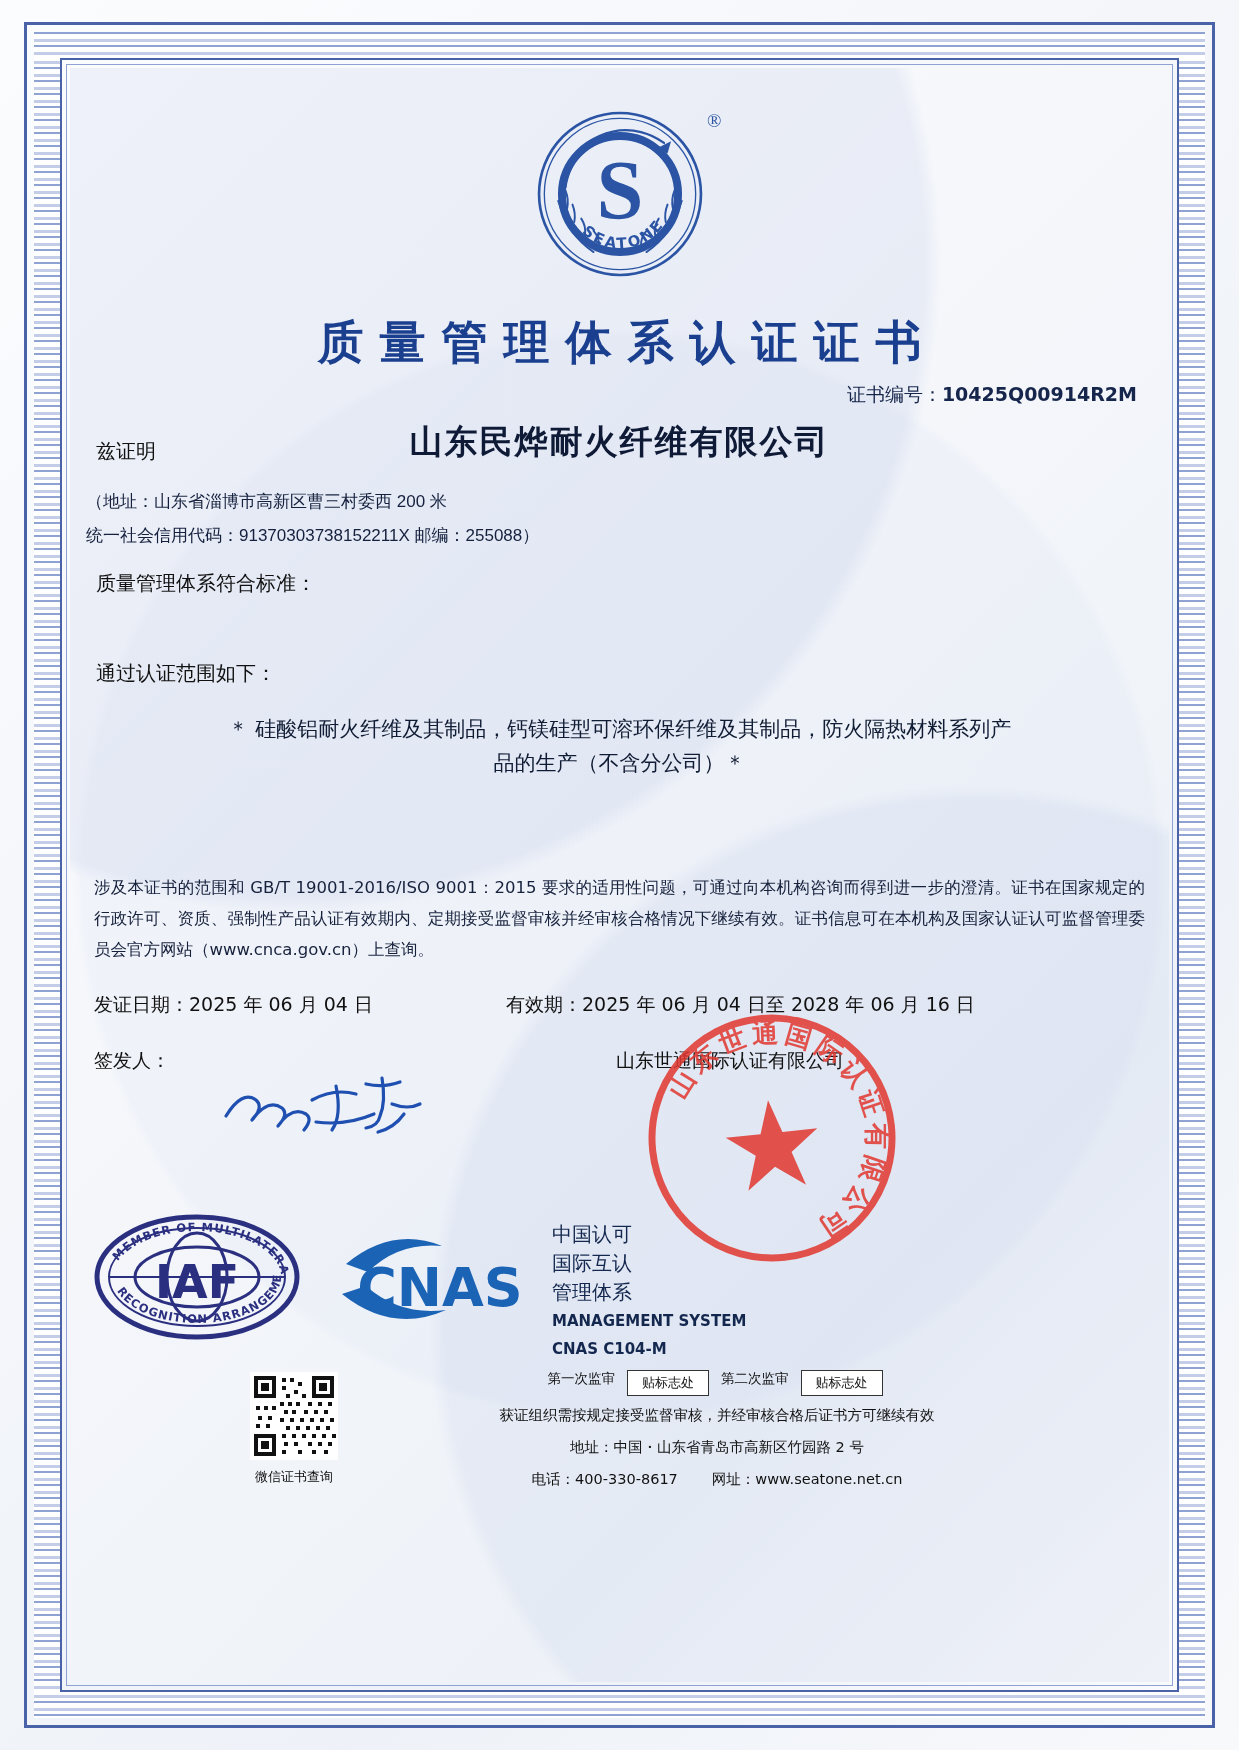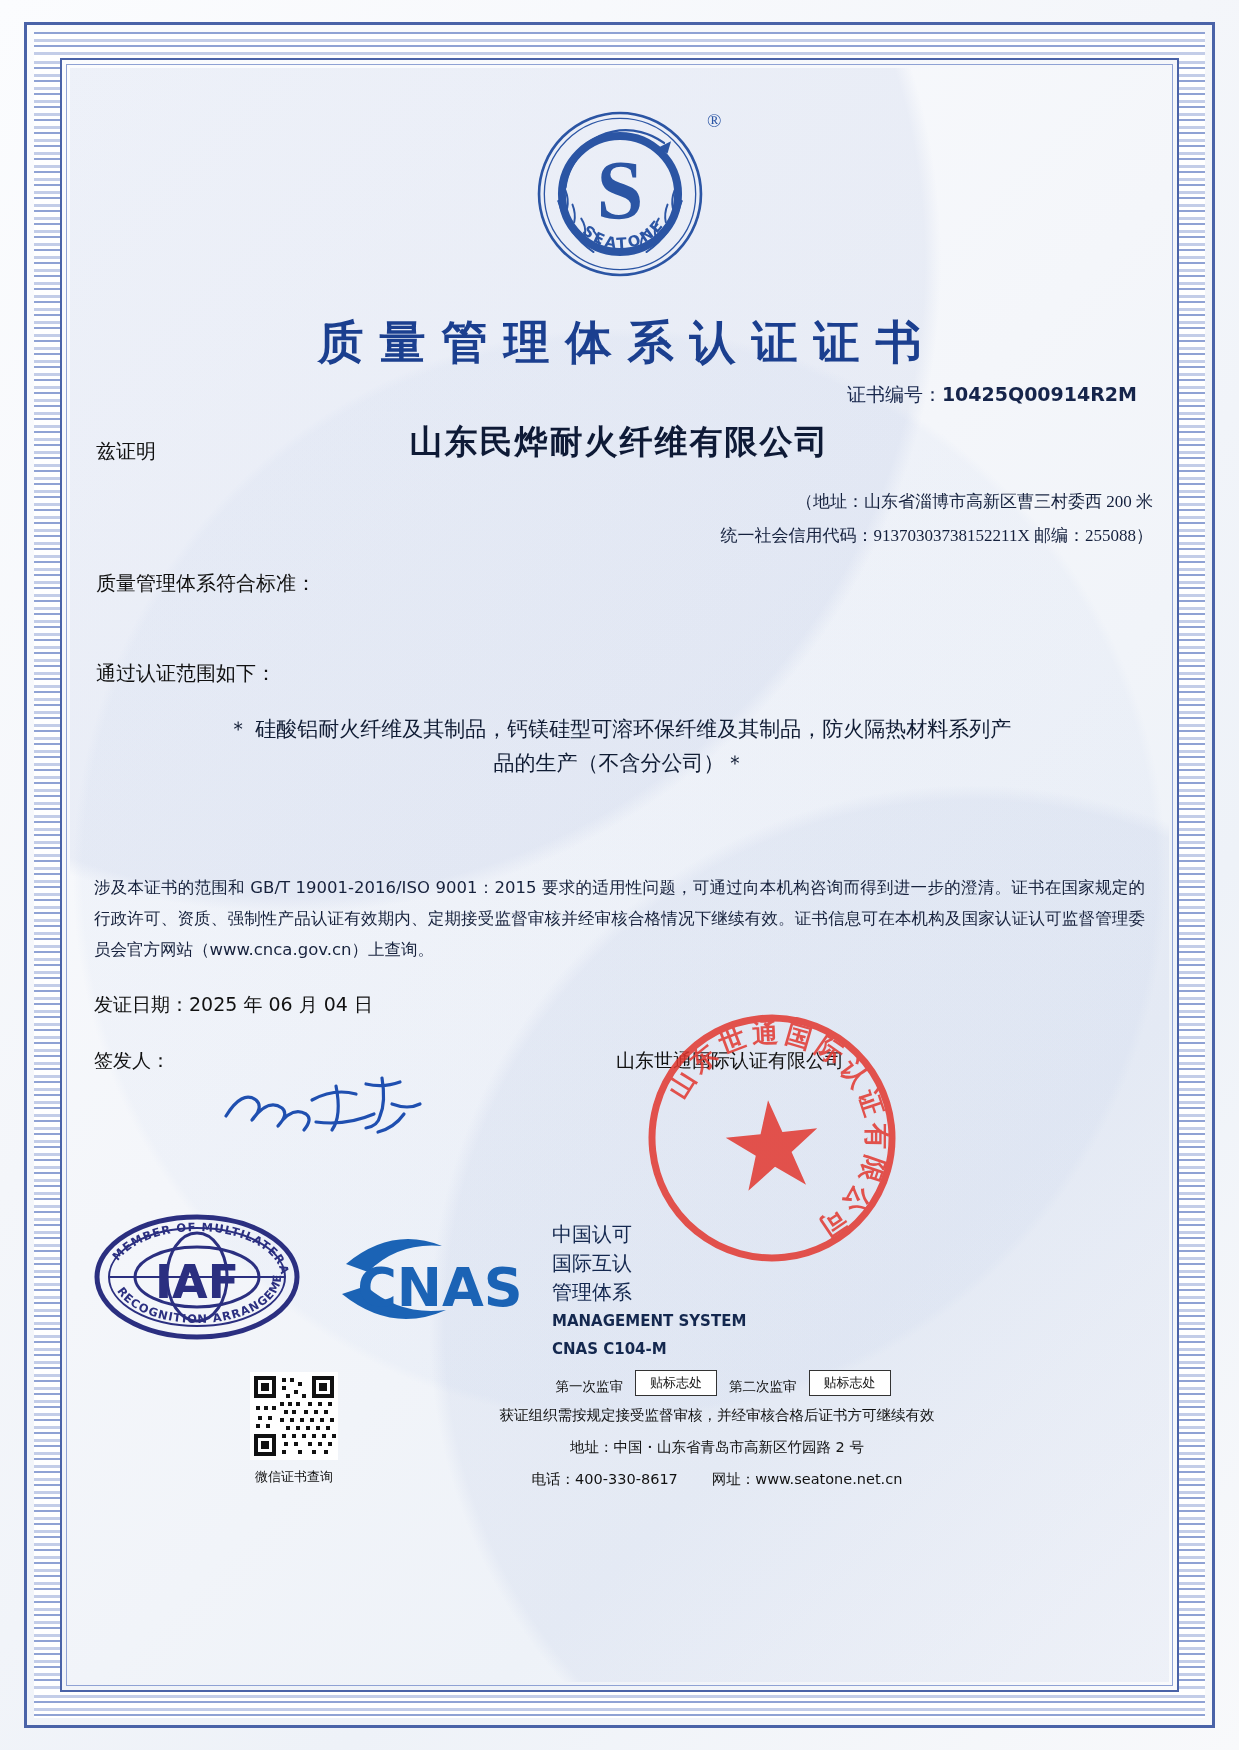--- a/index.html
+++ b/index.html
@@ -74,22 +74,22 @@
   }
   .cert-no .lbl{font-weight:normal;}
   
   .lbl-hereby{position:absolute;left:10px;top:358px;font-size:20px;color:#111;font-family:"DejaVu Sans",sans-serif;}
   .company{
     position:absolute;left:0;right:0;top:340px;text-align:center;
     font-family:"DejaVu Sans", sans-serif;font-weight:bold;
     font-size:33px;color:#0e1a36;letter-spacing:2px;
   }
   .addr1,.addr2{
-    position:absolute;left:0;right:0;text-align:right;
-    font-size:17px;color:#14203d;font-family:Liberation Serif, serif;
+    position:absolute;left:0;right:0;text-align:left;
+    font-size:17px;color:#14203d;font-family:Liberation Sans, sans-serif;
   }
   .addr1{top:410px;}
   .addr2{top:444px;}
   .lbl-std{position:absolute;left:10px;top:490px;font-size:20px;color:#111;font-family:"DejaVu Sans",sans-serif;}
   .standard{
     position:absolute;left:0;right:0;top:524px;text-align:center;
     font-family:"DejaVu Sans",sans-serif;font-weight:bold;font-size:30px;color:#0e1a36;
   }
   .lbl-scope{position:absolute;left:10px;top:580px;font-size:20px;color:#111;font-family:Liberation Sans, sans-serif;}
   .scope{
@@ -121,22 +121,22 @@
     position:absolute;left:466px;top:1140px;
     font-family:"DejaVu Sans",sans-serif;color:#1b3f8f;
   }
   .cnas-text .cn{font-size:20px;line-height:29px;color:#14284f;}
   .cnas-text .en{font-size:15px;font-weight:bold;line-height:28px;color:#14284f;}
   
   .qr{position:absolute;left:164px;top:1292px;width:88px;height:88px;background:#fff;}
   .qr-label{position:absolute;left:146px;top:1388px;width:124px;text-align:center;font-size:13px;color:#111;font-family:"DejaVu Sans",sans-serif;}
   
   .audit-row{
-    position:absolute;left:286px;top:1290px;width:690px;height:26px;
-    display:flex;align-items:flex-end;justify-content:center;
+    position:absolute;left:278px;top:1290px;width:690px;height:26px;
+    display:flex;align-items:flex-start;justify-content:center;
     font-family:"DejaVu Sans",sans-serif;font-size:13.5px;color:#111;
   }
   .audit-cell{padding:0 12px;}
   .audit-box{
     border:1px solid #333;padding:3px 14px;font-size:13px;background:#fff;
   }
   .footer-note{
     position:absolute;left:286px;top:1326px;width:690px;text-align:center;
     font-size:14.5px;color:#111;font-family:"DejaVu Sans",sans-serif;
   }
@@ -215,20 +215,21 @@
 
     <div class="lbl-scope">通过认证范围如下：</div>
     <div class="scope">
       <span class="l1">＊ 硅酸铝耐火纤维及其制品，钙镁硅型可溶环保纤维及其制品，防火隔热材料系列产</span>
       <span class="l2">品的生产（不含分公司）＊</span>
     </div>
 
     <div class="legal">涉及本证书的范围和 GB/T 19001-2016/ISO 9001：2015 要求的适用性问题，可通过向本机构咨询而得到进一步的澄清。证书在国家规定的行政许可、资质、强制性产品认证有效期内、定期接受监督审核并经审核合格情况下继续有效。证书信息可在本机构及国家认证认可监督管理委员会官方网站（www.cnca.gov.cn）上查询。</div>
 
     <div class="issue-date">发证日期：2025 年 06 月 04 日</div>
+    <div class="valid">有效期：2025 年 06 月 04 日至 2028 年 06 月 16 日</div>
     <div class="signer">签发人：</div>
     <div class="issuer">山东世通国际认证有限公司</div>
 
     <div class="signature">
       <svg viewBox="0 0 270 80" width="270" height="80" aria-hidden="true">
         <g fill="none" stroke="#1f4fb0" stroke-width="3.2" stroke-linecap="round" stroke-linejoin="round">
           <path d="M10 46 q16 -26 30 -16 q8 7 -4 20 q16 -22 30 -12 q7 6 -4 18 q14 -20 28 -12 q7 5 -2 16"></path>
           <path d="M96 30 q22 -12 44 -6"></path>
           <path d="M120 16 q6 30 -4 44"></path>
           <path d="M100 52 q30 4 58 -8"></path>

